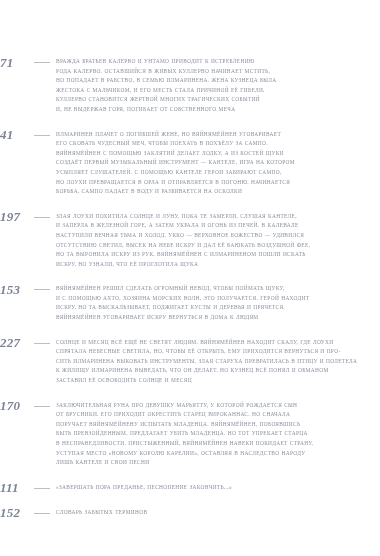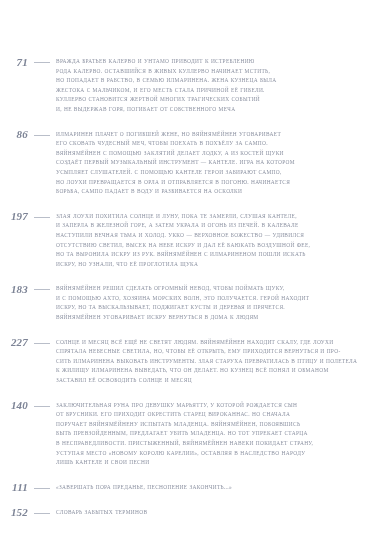--- a/index.html
+++ b/index.html
@@ -33,24 +33,23 @@
     margin-bottom: 15px;
   }
 
   .entry:last-child {
     margin-bottom: 11px;
   }
 
   .entry-num {
     width: 28px;
     flex: 0 0 28px;
-    text-align: right;
     font-style: italic;
     font-weight: 600;
-    font-size: 11px;
+    font-size: 13px;
     line-height: 9.6px;
     color: #7d8496;
     letter-spacing: 0.2px;
     padding-top: 0.5px;
   }
 
   .entry-rule {
     flex: 0 0 16px;
     width: 16px;
     margin: 0 6px;
@@ -93,21 +92,21 @@
         </div>
       <div class="entry-text">ВРАЖДА БРАТЬЕВ КАЛЕРВО И УНТАМО ПРИВОДИТ К ИСТРЕБЛЕНИЮ
 РОДА КАЛЕРВО. ОСТАВШИЙСЯ В ЖИВЫХ КУЛЛЕРВО НАЧИНАЕТ МСТИТЬ,
 НО ПОПАДАЕТ В РАБСТВО, В СЕМЬЮ ИЛМАРИНЕНА. ЖЕНА КУЗНЕЦА БЫЛА
 ЖЕСТОКА С МАЛЬЧИКОМ, И ЕГО МЕСТЬ СТАЛА ПРИЧИНОЙ ЕЁ ГИБЕЛИ.
 КУЛЛЕРВО СТАНОВИТСЯ ЖЕРТВОЙ МНОГИХ ТРАГИЧЕСКИХ СОБЫТИЙ
 И, НЕ ВЫДЕРЖАВ ГОРЯ, ПОГИБАЕТ ОТ СОБСТВЕННОГО МЕЧА</div>
     </div>
 
     <div class="entry">
-      <div class="entry-num">86</div>
+      <div class="entry-num">41</div>
       <div class="entry-rule">
           <i></i>
         </div>
       <div class="entry-text">ИЛМАРИНЕН ПЛАЧЕТ О ПОГИБШЕЙ ЖЕНЕ, НО ВЯЙНЯМЁЙНЕН УГОВАРИВАЕТ
 ЕГО СКОВАТЬ ЧУДЕСНЫЙ МЕЧ, ЧТОБЫ ПОЕХАТЬ В ПОХЪЁЛУ ЗА САМПО.
 ВЯЙНЯМЁЙНЕН С ПОМОЩЬЮ ЗАКЛЯТИЙ ДЕЛАЕТ ЛОДКУ, А ИЗ КОСТЕЙ ЩУКИ
 СОЗДАЁТ ПЕРВЫЙ МУЗЫКАЛЬНЫЙ ИНСТРУМЕНТ — КАНТЕЛЕ. ИГРА НА КОТОРОМ
 УСЫПЛЯЕТ СЛУШАТЕЛЕЙ. С ПОМОЩЬЮ КАНТЕЛЕ ГЕРОИ ЗАБИРАЮТ САМПО,
 НО ЛОУХИ ПРЕВРАЩАЕТСЯ В ОРЛА И ОТПРАВЛЯЕТСЯ В ПОГОНЮ. НАЧИНАЕТСЯ
 БОРЬБА, САМПО ПАДАЕТ В ВОДУ И РАЗБИВАЕТСЯ НА ОСКОЛКИ</div>
@@ -120,21 +119,21 @@
         </div>
       <div class="entry-text">ЗЛАЯ ЛОУХИ ПОХИТИЛА СОЛНЦЕ И ЛУНУ, ПОКА ТЕ ЗАМЕРЛИ, СЛУШАЯ КАНТЕЛЕ,
 И ЗАПЕРЛА В ЖЕЛЕЗНОЙ ГОРЕ, А ЗАТЕМ УКРАЛА И ОГОНЬ ИЗ ПЕЧЕЙ. В КАЛЕВАЛЕ
 НАСТУПИЛИ ВЕЧНАЯ ТЬМА И ХОЛОД. УККО — ВЕРХОВНОЕ БОЖЕСТВО — УДИВИЛСЯ
 ОТСУТСТВИЮ СВЕТИЛ, ВЫСЕК НА НЕБЕ ИСКРУ И ДАЛ ЕЁ БАЮКАТЬ ВОЗДУШНОЙ ФЕЕ,
 НО ТА ВЫРОНИЛА ИСКРУ ИЗ РУК. ВЯЙНЯМЁЙНЕН С ИЛМАРИНЕНОМ ПОШЛИ ИСКАТЬ
 ИСКРУ, НО УЗНАЛИ, ЧТО ЕЁ ПРОГЛОТИЛА ЩУКА</div>
     </div>
 
     <div class="entry">
-      <div class="entry-num">183</div>
+      <div class="entry-num">153</div>
       <div class="entry-rule">
           <i></i>
         </div>
       <div class="entry-text">ВЯЙНЯМЁЙНЕН РЕШИЛ СДЕЛАТЬ ОГРОМНЫЙ НЕВОД, ЧТОБЫ ПОЙМАТЬ ЩУКУ,
 И С ПОМОЩЬЮ АХТО, ХОЗЯИНА МОРСКИХ ВОЛН, ЭТО ПОЛУЧАЕТСЯ. ГЕРОЙ НАХОДИТ
 ИСКРУ, НО ТА ВЫСКАЛЬЗЫВАЕТ, ПОДЖИГАЕТ КУСТЫ И ДЕРЕВЬЯ И ПРЯЧЕТСЯ.
 ВЯЙНЯМЁЙНЕН УГОВАРИВАЕТ ИСКРУ ВЕРНУТЬСЯ В ДОМА К ЛЮДЯМ</div>
     </div>
 
     <div class="entry">
@@ -143,21 +142,21 @@
           <i></i>
         </div>
       <div class="entry-text">СОЛНЦЕ И МЕСЯЦ ВСЁ ЕЩЁ НЕ СВЕТЯТ ЛЮДЯМ. ВЯЙНЯМЁЙНЕН НАХОДИТ СКАЛУ, ГДЕ ЛОУХИ
 СПРЯТАЛА НЕБЕСНЫЕ СВЕТИЛА, НО, ЧТОБЫ ЕЁ ОТКРЫТЬ, ЕМУ ПРИХОДИТСЯ ВЕРНУТЬСЯ И ПРО-
 СИТЬ ИЛМАРИНЕНА ВЫКОВАТЬ ИНСТРУМЕНТЫ. ЗЛАЯ СТАРУХА ПРЕВРАТИЛАСЬ В ПТИЦУ И ПОЛЕТЕЛА
 К ЖИЛИЩУ ИЛМАРИНЕНА ВЫВЕДАТЬ, ЧТО ОН ДЕЛАЕТ. НО КУЗНЕЦ ВСЁ ПОНЯЛ И ОБМАНОМ
 ЗАСТАВИЛ ЕЁ ОСВОБОДИТЬ СОЛНЦЕ И МЕСЯЦ</div>
     </div>
 
     <div class="entry">
-      <div class="entry-num">140</div>
+      <div class="entry-num">170</div>
       <div class="entry-rule">
           <i></i>
         </div>
       <div class="entry-text">ЗАКЛЮЧИТЕЛЬНАЯ РУНА ПРО ДЕВУШКУ МАРЬЯТТУ, У КОТОРОЙ РОЖДАЕТСЯ СЫН
 ОТ БРУСНИКИ. ЕГО ПРИХОДИТ ОКРЕСТИТЬ СТАРЕЦ ВИРОКАННАС. НО СНАЧАЛА
 ПОРУЧАЕТ ВЯЙНЯМЁЙНЕНУ ИСПЫТАТЬ МЛАДЕНЦА. ВЯЙНЯМЁЙНЕН, ПОБОЯВШИСЬ
 БЫТЬ ПРЕВЗОЙДЕННЫМ, ПРЕДЛАГАЕТ УБИТЬ МЛАДЕНЦА. НО ТОТ УПРЕКАЕТ СТАРЦА
 В НЕСПРАВЕДЛИВОСТИ. ПРИСТЫЖЕННЫЙ, ВЯЙНЯМЁЙНЕН НАВЕКИ ПОКИДАЕТ СТРАНУ,
 УСТУПАЯ МЕСТО «НОВОМУ КОРОЛЮ КАРЕЛИИ», ОСТАВЛЯЯ В НАСЛЕДСТВО НАРОДУ
 ЛИШЬ КАНТЕЛЕ И СВОИ ПЕСНИ</div>

